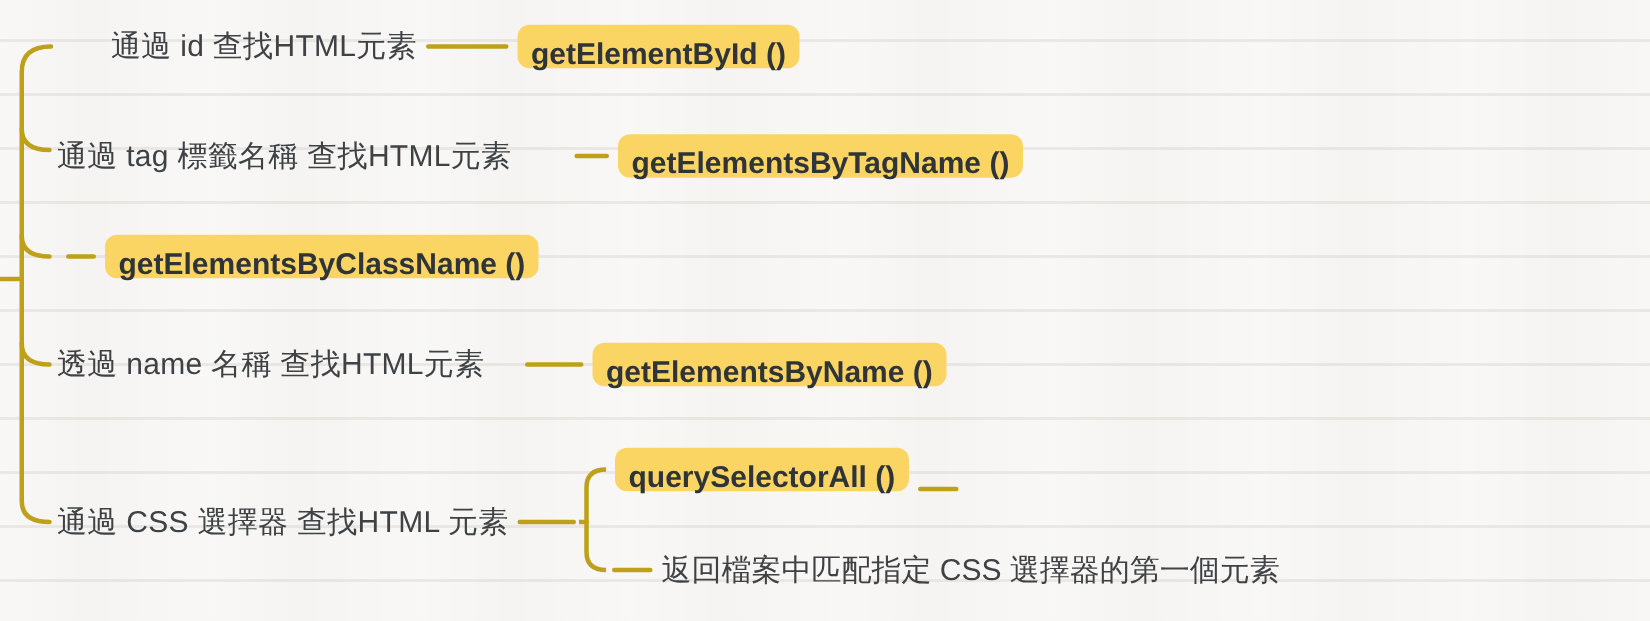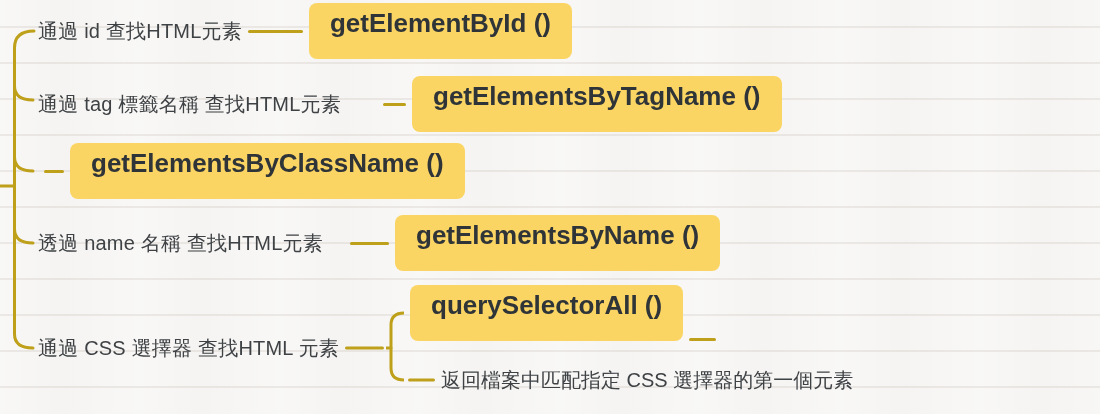--- a/index.html
+++ b/index.html
@@ -44,37 +44,37 @@
     background: #bea01a;
     border-radius: 2px;
     margin: 0 6px;
     flex: 0 0 auto;
   }
   .dash.grow { flex: 1 1 auto; }
   .method-box {
     background: #fbd564;
     color: #2f3438;
     font-weight: 700;
-    font-size: 26px;
+    font-size: 20px;
     line-height: 40px;
-    height: 56px;
-    padding: 0 21px;
+    height: 29px;
+    padding: 0 9px;
     border-radius: 8px;
     flex: 0 0 auto;
   }
   .description {
     font-size: 20px;
     color: #3f4245;
   }
   .w-r1 { width: 55px; }
   .w-r2 { width: 23px; }
   .w-r3 { width: 20px; }
   .w-r4 { width: 39px; }
   .w-sub { width: 27px; }
-  .lbl-r1 { min-width: 197px; }
+  .lbl-r1 { min-width: 197px; margin-left: 36px; }
   .lbl-r2 { min-width: 339px; }
   .lbl-r3 { min-width: 358px; }
   .lbl-r4 { min-width: 306px; }
 </style>
 </head>
 <body>
 
 <div class="canvas">
 
   <svg class="lines" width="1100" height="414" viewBox="0 0 1100 414">

